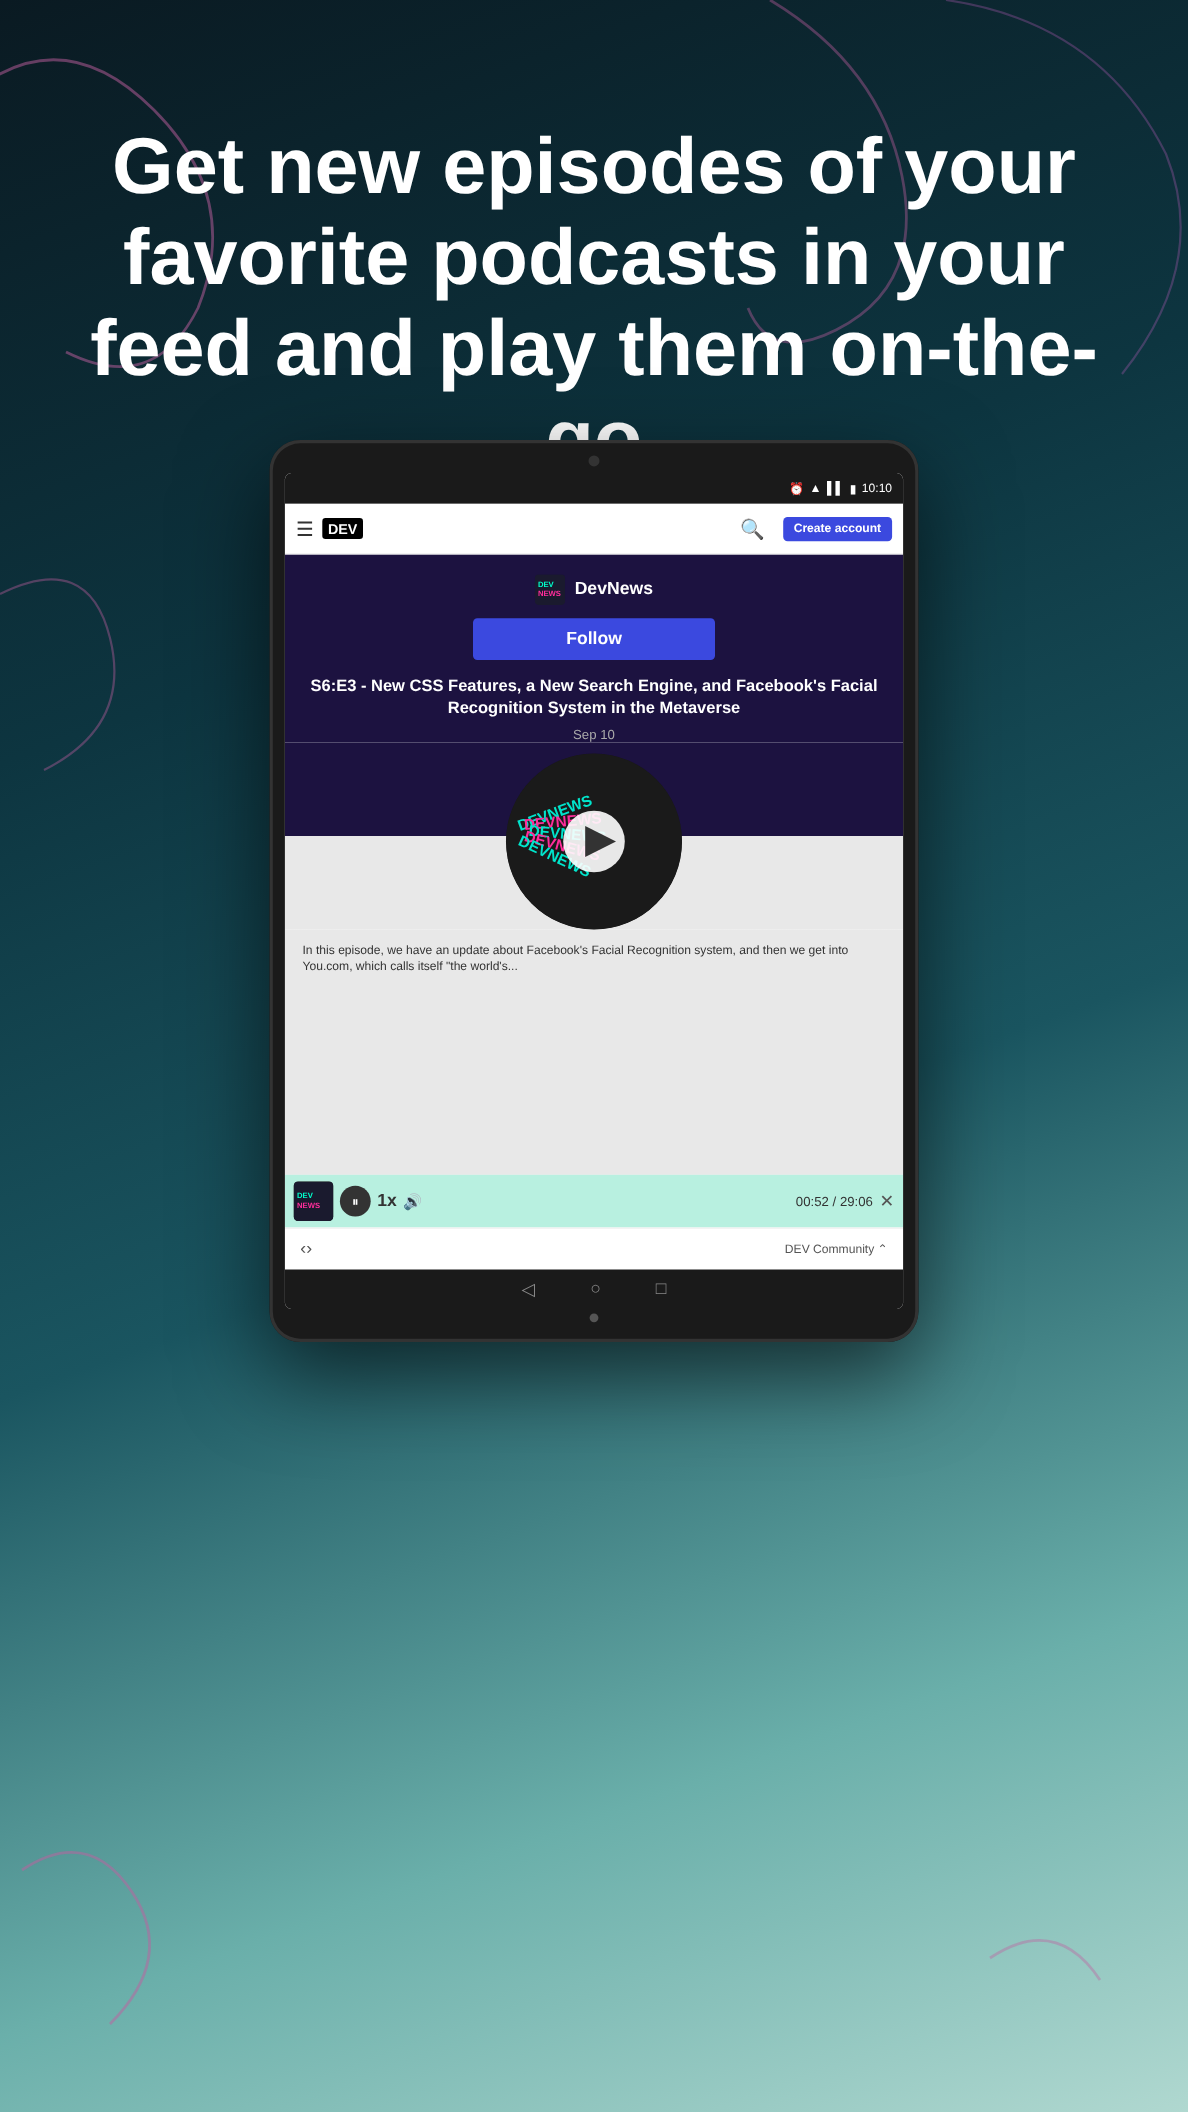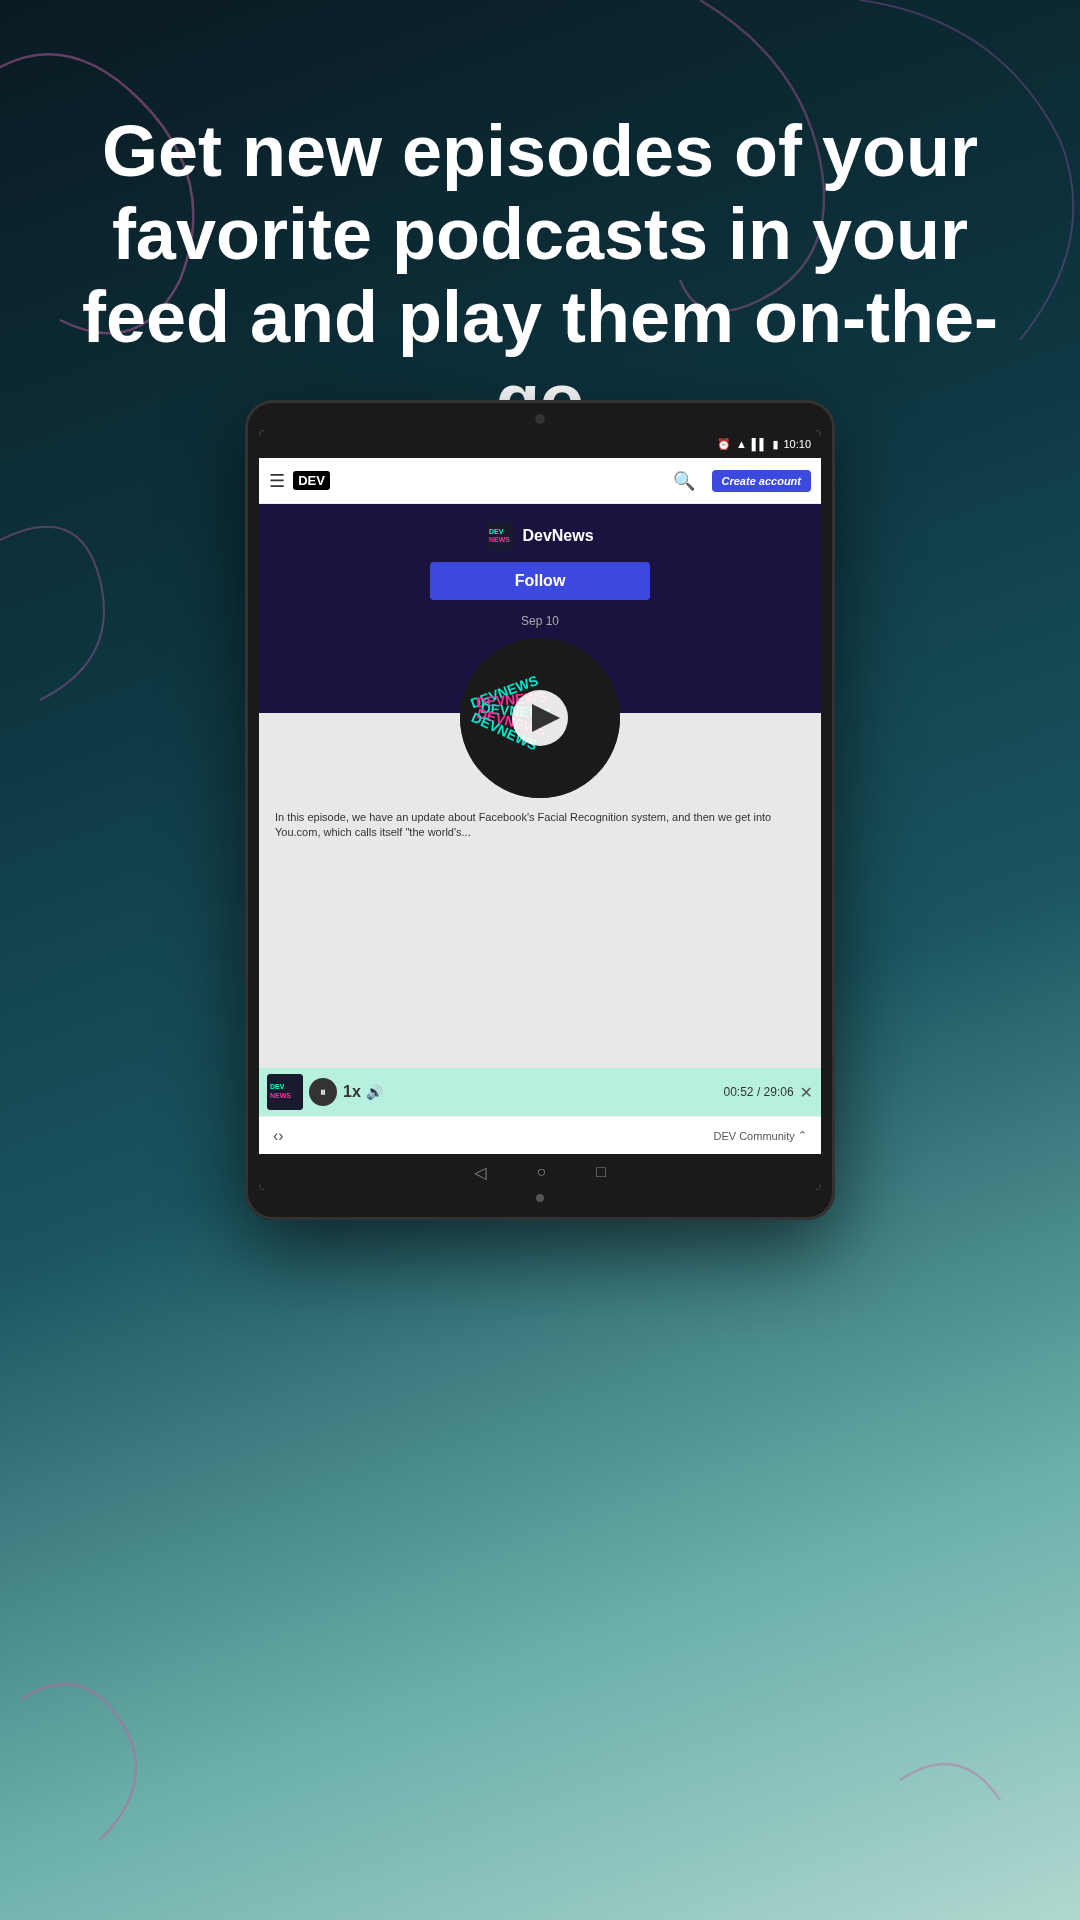--- a/index.html
+++ b/index.html
@@ -135,21 +135,20 @@
 
     .create-account-btn {
       background: #3b49df;
       color: #fff;
       border: none;
       border-radius: 4px;
       padding: 5px 10px;
       font-size: 11px;
       font-weight: 600;
       cursor: pointer;
-      font-style: italic;
     }
 
     
     .content-area {
       flex: 1;
       overflow: hidden;
       display: flex;
       flex-direction: column;
     }
 
@@ -416,20 +415,21 @@
           <div class="podcast-icon">
             <svg width="28" height="28" viewBox="0 0 28 28">
               <rect width="28" height="28" fill="#1a1a2e"></rect>
               <text x="3" y="12" font-size="7" font-weight="900" fill="#00ffcc">DEV</text>
               <text x="3" y="20" font-size="7" font-weight="900" fill="#ff2d9b">NEWS</text>
             </svg>
           </div>
           <span class="podcast-name">DevNews</span>
         </div>
         <button class="follow-btn">Follow</button>
+        <p class="episode-title">S6:E3 - New CSS Features, a New Search Engine, and Facebook's Facial Recognition System in the Metaverse</p>
         <p class="episode-date">Sep 10</p>
       </div>
 
       <div class="podcast-art-section">
         <div class="podcast-art">
 
           <svg width="160" height="160" viewBox="0 0 160 160">
             <circle cx="80" cy="80" r="80" fill="#1a1a1a"></circle>
 
             <text x="20" y="48" font-size="14" font-weight="900" fill="#00e5cc" transform="rotate(-20, 80, 80)">DEVNEWS</text>

